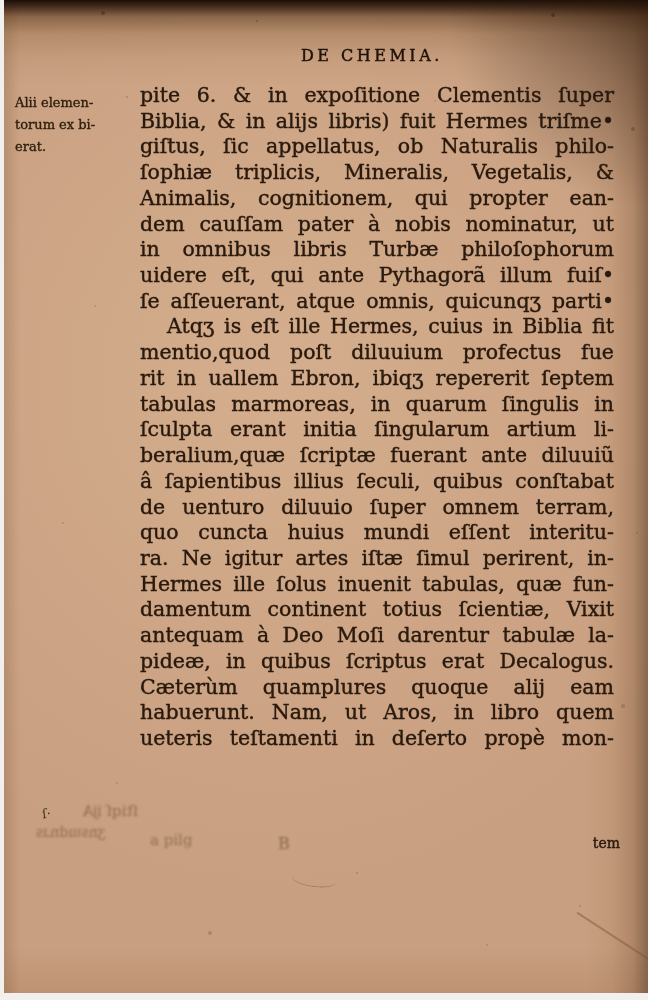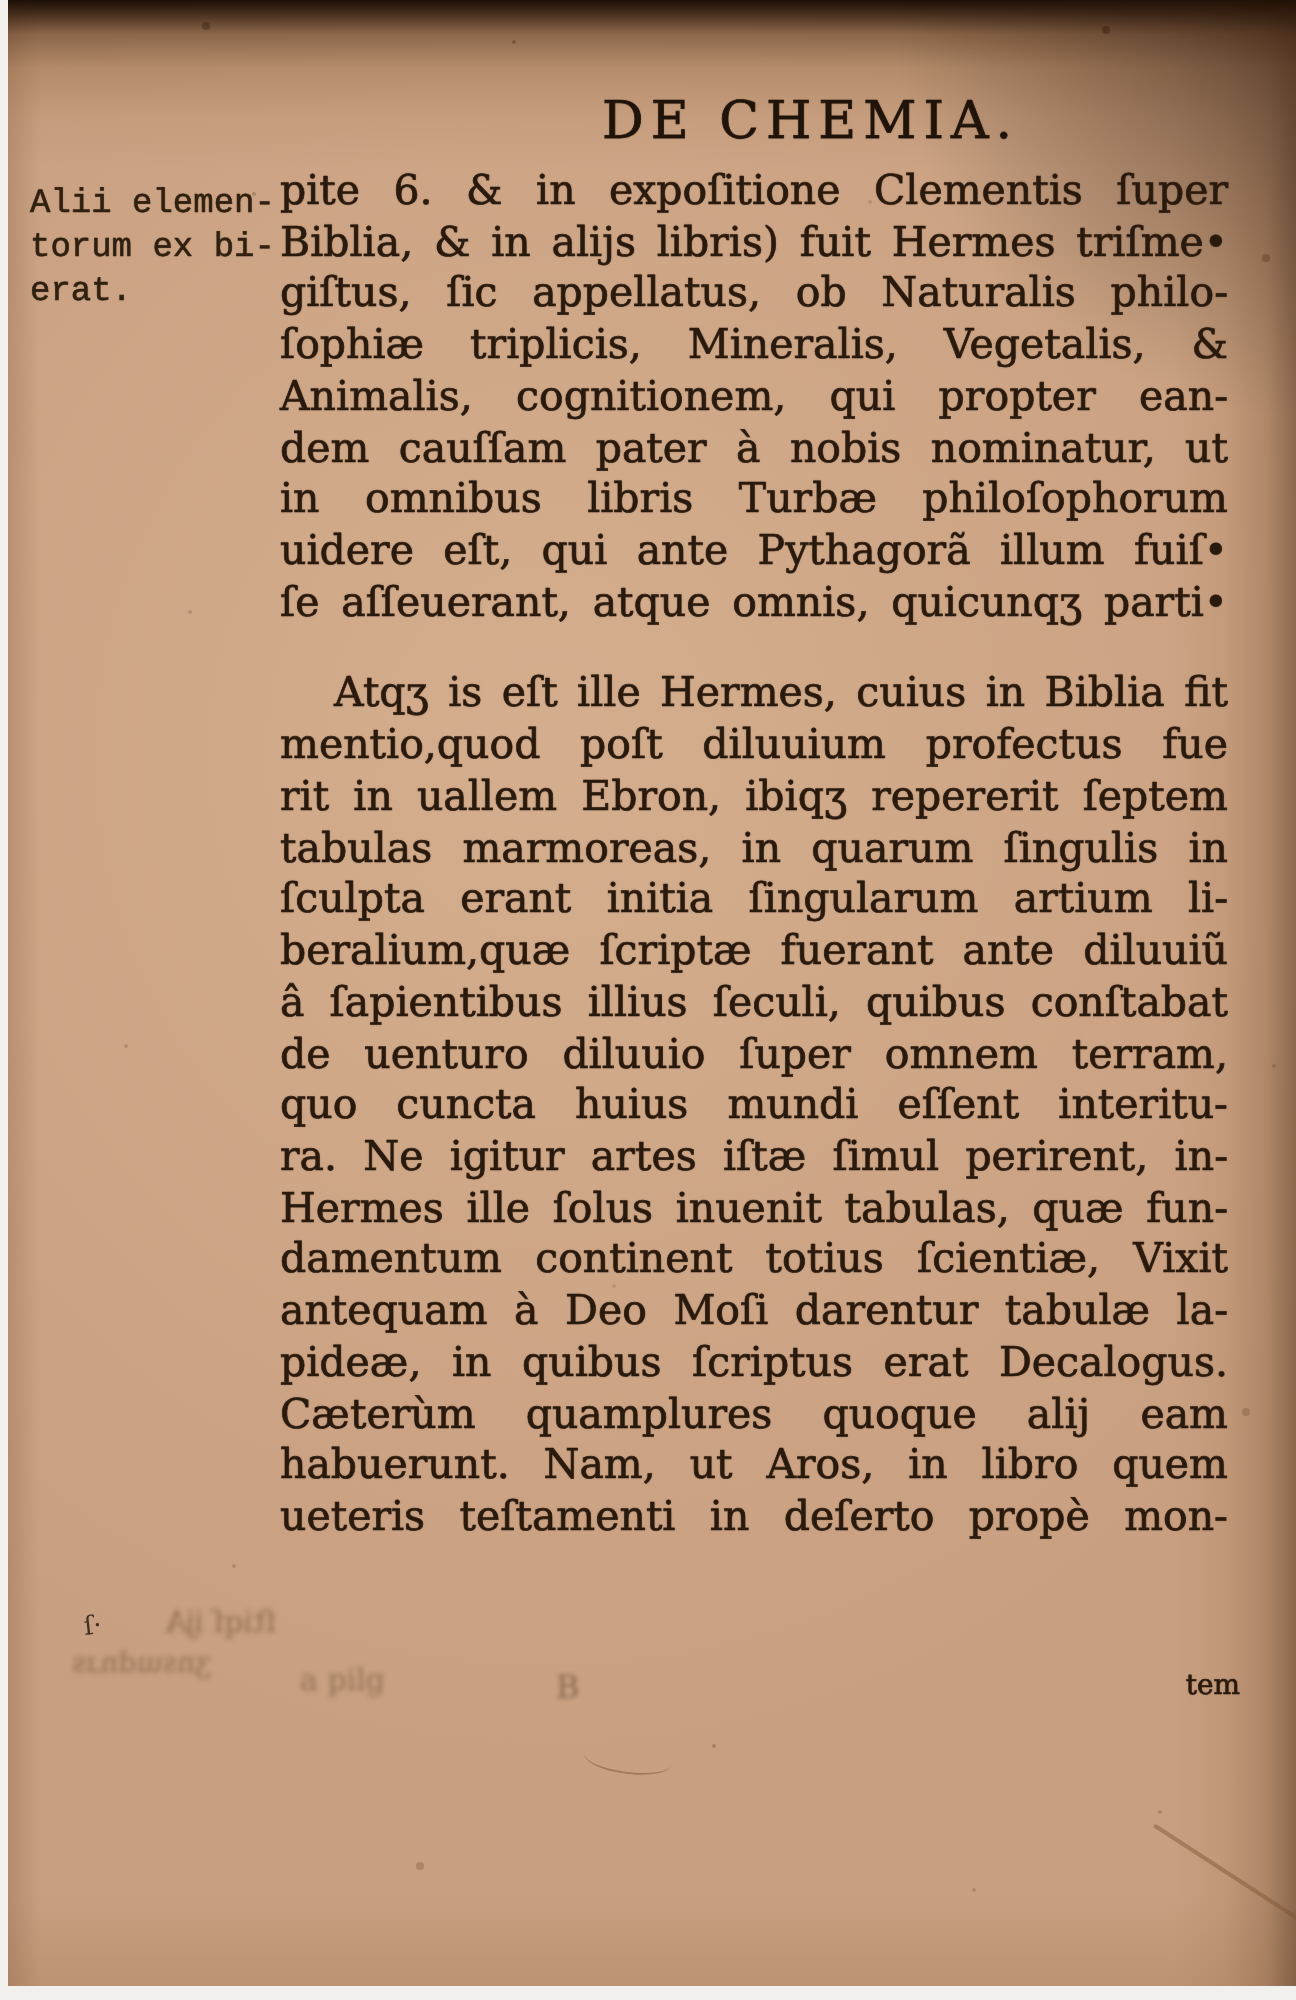--- a/index.html
+++ b/index.html
@@ -47,43 +47,42 @@
     background:rgba(125,82,48,.45); transform:rotate(33deg); border-radius:2px;
   }
   .fibre {
     position:absolute; left:288px; top:872px; width:44px; height:14px;
     border-bottom:1.5px solid rgba(115,78,46,.45); border-radius:50%;
     transform:rotate(7deg);
   }
   
   .running-title {
     position:absolute; left:301px; top:46px;
-    font-size:26px; letter-spacing:3.5px; white-space:nowrap;
+    font-size:16px; letter-spacing:3.5px; white-space:nowrap;
     color:#20140a; -webkit-text-stroke:.4px rgba(32,20,10,.9);
     text-shadow:0 0 1px rgba(55,35,18,.4);
   }
   .margin-note {
     position:absolute; left:15px; top:92px; width:128px;
-    font-size:17px; line-height:21.8px;
+    font-size:13px; line-height:21.8px;
     color:#30200f; -webkit-text-stroke:.3px rgba(48,32,16,.85);
     text-shadow:0 0 .8px rgba(60,40,20,.4);
-    font-family:Liberation Mono, monospace;
   }
   .text-block {
     position:absolute; left:140px; top:83px; width:474px;
     color:#291a0d;
   }
   .line {
     height:25.72px; font-size:20.5px; line-height:25.72px;
     text-align:justify; text-align-last:justify;
     white-space:nowrap; overflow:visible;
     -webkit-text-stroke:.35px rgba(41,26,13,.9);
     text-shadow:0 0 1px rgba(60,40,20,.38);
   }
-  .line.indent { padding-left:27px;margin-top:20px; }
+  .line.indent { padding-left:27px; }
   .catchword-row {
     position:absolute; left:140px; top:835px; width:480px;
     font-size:14px; text-align:right; color:#291a0d;
     -webkit-text-stroke:.35px rgba(41,26,13,.9);
     text-shadow:0 0 1px rgba(60,40,20,.38);
   }
   
   .ghost { position:absolute; color:rgba(98,66,42,.55); filter:blur(1.2px); white-space:nowrap; }
   .ghost.mirrored { transform:scaleX(-1); }
   .ghost-a { left:18px; top:802px; font-size:15px; width:120px; }

